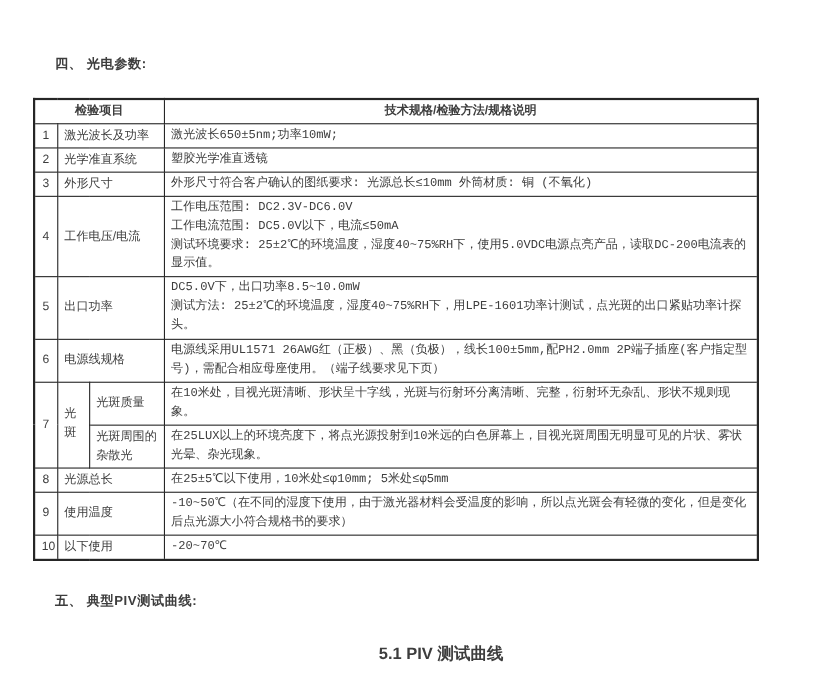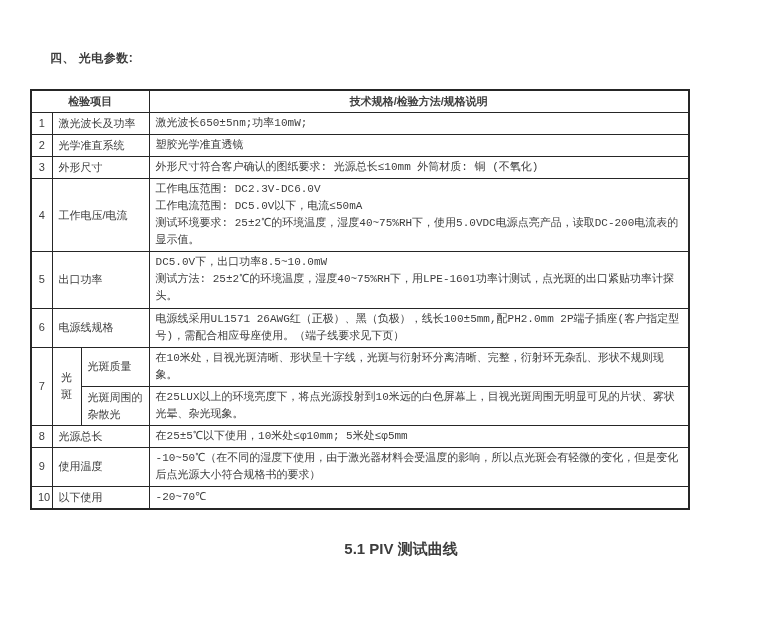--- a/index.html
+++ b/index.html
@@ -49,21 +49,21 @@
   .col-spec{ width:540px; }
   .th {
     font-weight:bold;
     font-size:14px;
     text-align:center;
     padding:4px 2px;
     border-bottom:2px solid #262626;
   }
   .no  { text-align:center; padding:2px 1px; }
   .lbl { padding:2px 7px; }
-  .grp { text-align:center; padding:2px 8px; word-break:break-all; line-height:1.8; }
+  .grp { text-align:left; padding:2px 8px; word-break:break-all; line-height:1.8;font-family:Liberation Mono, monospace; }
   .sub { padding:2px 4px; word-break:break-all; text-align:justify;font-family:Liberation Serif, serif; }
   .spec { padding:2px 4px 2px 7px; word-break:break-all;font-family:Liberation Mono, monospace; }
   .spec.top { vertical-align:top;margin-top:44px; }
   .spec.h-tall { height:66px; }
   .ln { margin:0; }
 </style>
 </head>
 <body>
 
 <div class="page">
@@ -168,16 +168,17 @@
       <tr>
         <td class="no">10</td>
         <td colspan="2" class="lbl">以下使用</td>
         <td class="spec">
             <div class="ln">-20~70℃</div>
           </td>
       </tr>
     </tbody>
   </table>
 
+  <h2 class="sec-title sec5">五、 典型PIV测试曲线:</h2>
 
   <h3 class="sub-title">5.1 PIV 测试曲线</h3>
 
 </div>
 
 </body></html>

